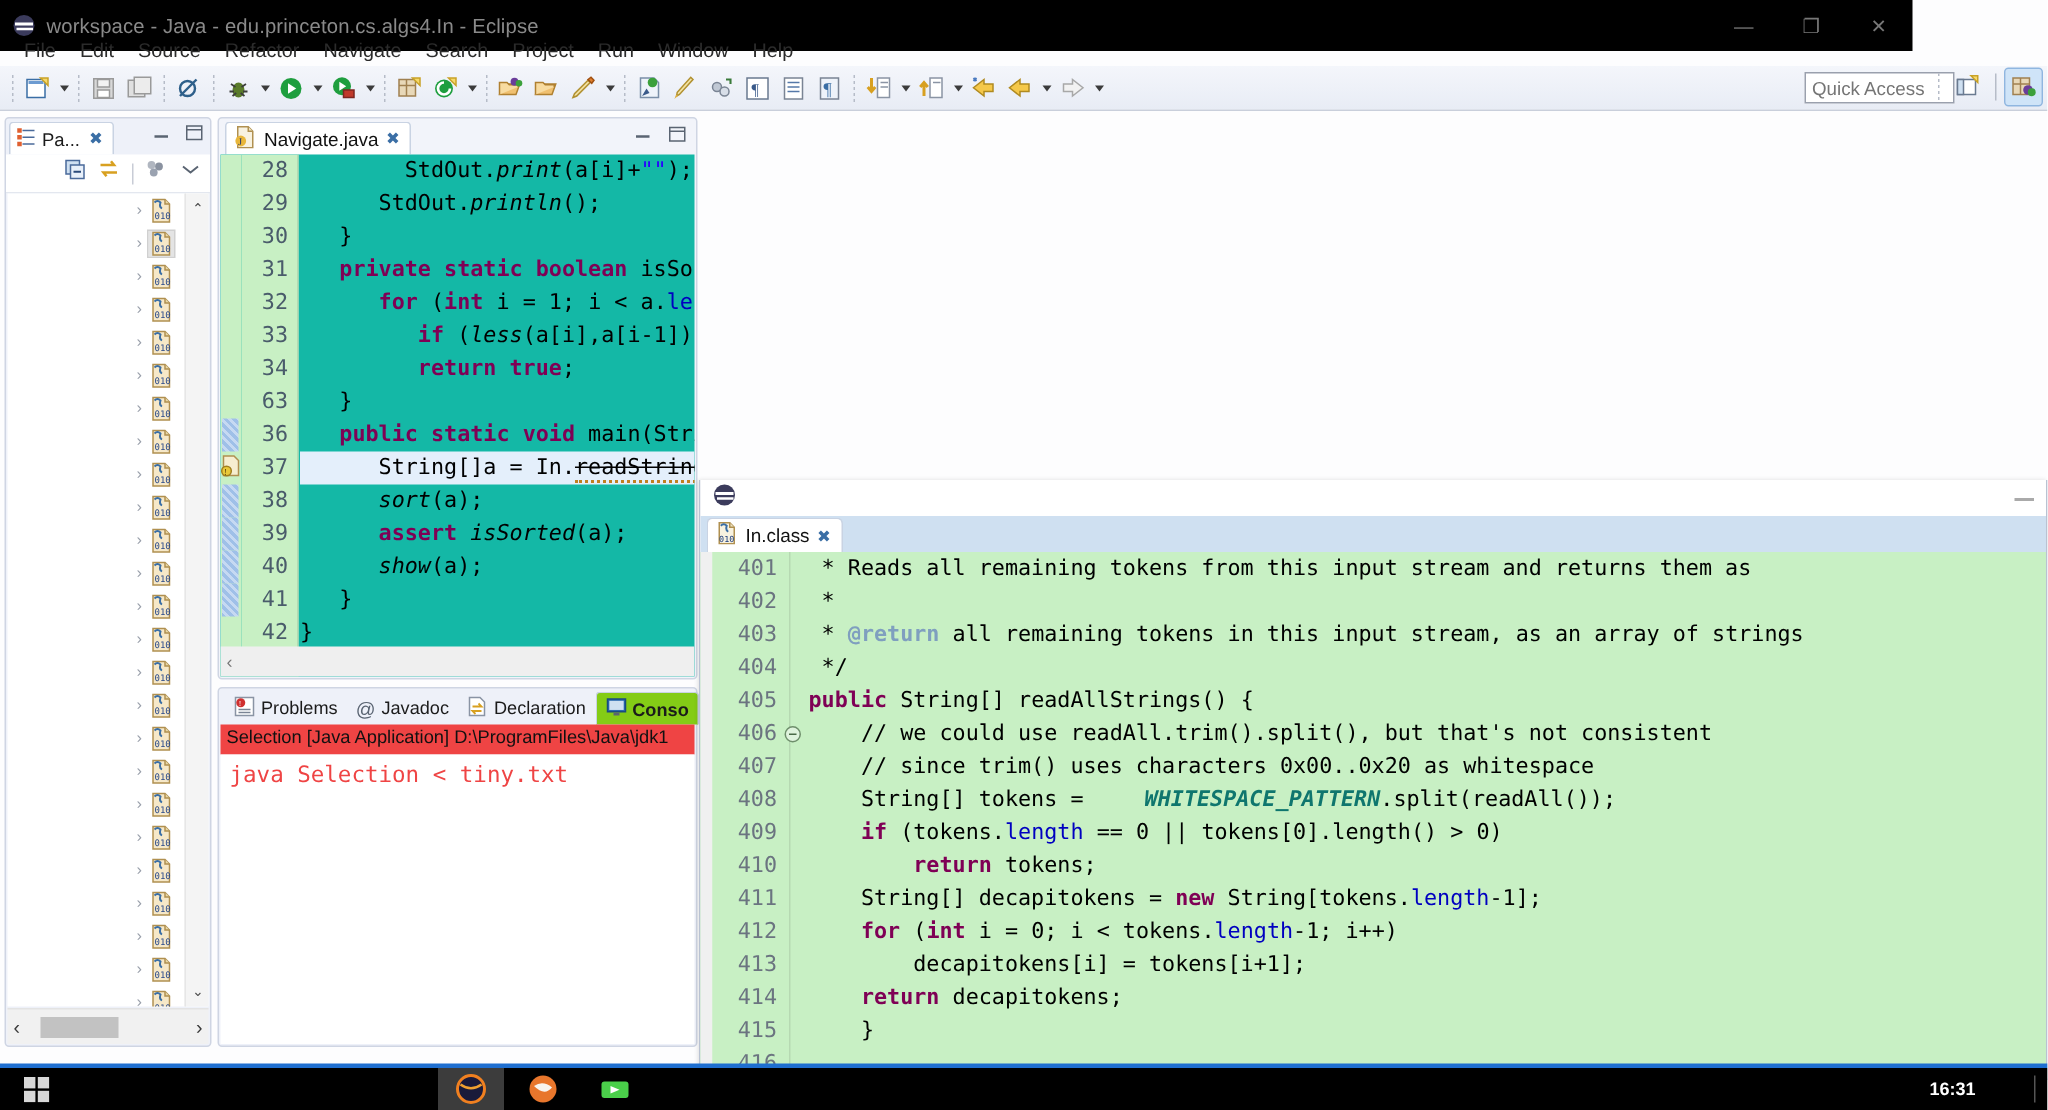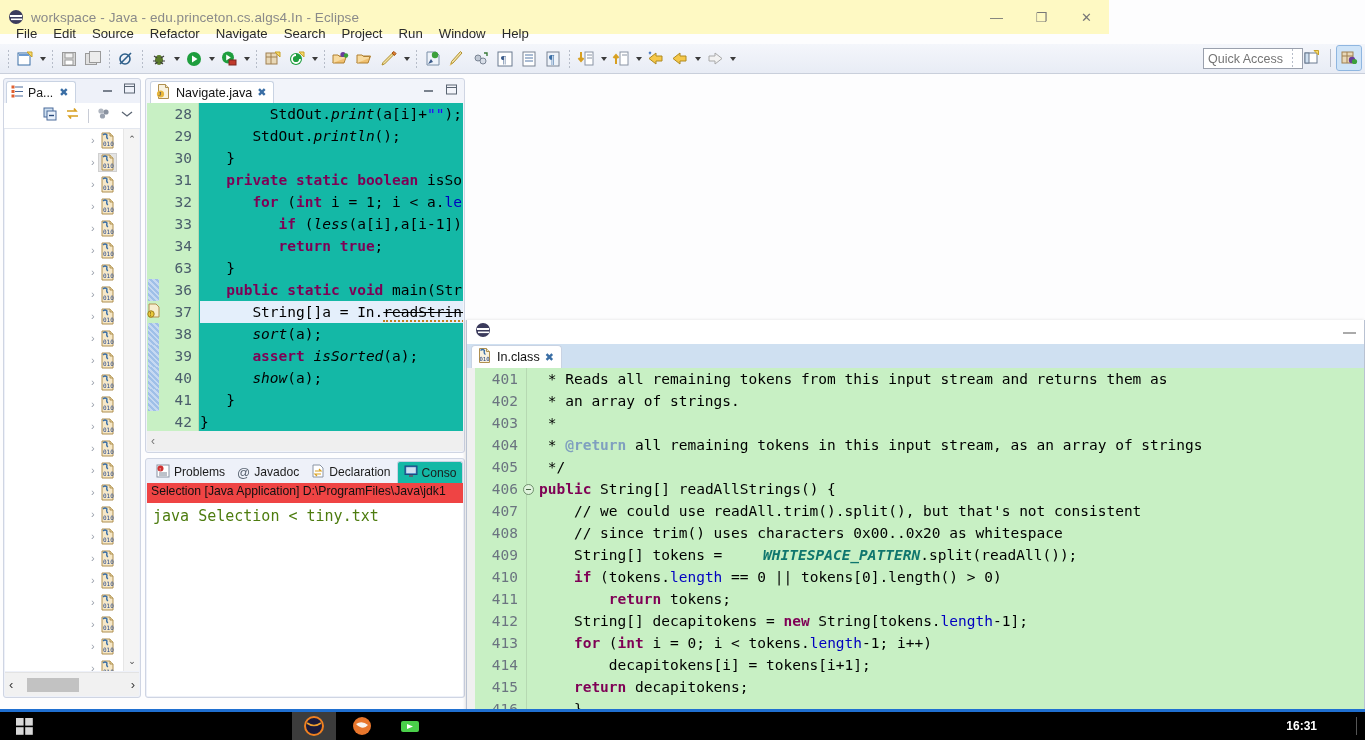--- a/index.html
+++ b/index.html
@@ -6,22 +6,22 @@
   html, body {
     width: 1365px; height: 740px;
     overflow: hidden;
     font-family: "Liberation Sans", sans-serif;
     background: #ffffff;
   }
   #app { position: relative; width: 1365px; height: 740px; background:#fdfdfe; }
 
   
   .titlebar {
-    position:absolute; left:0; top:0; width:1109px; height:34px;
-    background:#fef9c3; display:flex; align-items:center;
+    position:absolute; left:0; top:0; width:1275px; height:34px;
+    background:#000000; display:flex; align-items:center;
   }
   .tb-icon { width:16px; height:16px; margin-left:8px; margin-right:7px; position:relative; flex:0 0 auto;}
   .tb-icon svg { display:block; }
   .tb-title { font-size:13.5px; color:#8a8a8a; letter-spacing:0.1px; }
   .tb-controls { position:absolute; right:0; top:0; height:34px; display:flex; }
   .tb-btn { width:45px; height:34px; display:flex; align-items:center; justify-content:center;
             color:#777; font-size:13px; }
 
   
   .menubar {
@@ -158,33 +158,33 @@
   .console-panel {
     position:absolute; left:145px; top:458px; width:320px; height:240px;
     background:#eef1f9; border:1px solid #cfd5e3; border-radius:3px;
   }
   .cp-tabrow { position:relative; height:24px; display:flex; align-items:flex-end; padding-left:4px; }
   .cp-tab {
     height:22px; display:flex; align-items:center; gap:4px; padding:0 6px;
     font-size:12.1px; color:#1b1b1b;
   }
   .cp-tab.active {
-    background:#14b8a6; border:1px solid #c9d3e3; border-bottom:none; border-radius:3px 3px 0 0;
+    background:#84cc16; border:1px solid #c9d3e3; border-bottom:none; border-radius:3px 3px 0 0;font-weight:bold;
   }
   .cp-head {
     position:absolute; left:1px; top:24px; right:1px; height:20px;
     background:#ef4444; font-size:12.2px; color:#111; padding:1px 4px; overflow:hidden;
     white-space:nowrap; font-family:"Liberation Sans", sans-serif;
   }
   .cp-body {
     position:absolute; left:1px; top:44px; right:1px; bottom:1px; background:#fff;
     padding:4px 6px;
   }
   .console-line {
-    font-family:"DejaVu Sans Mono", monospace; font-size:15px; color:#4d7c0f; white-space:pre;
+    font-family:"DejaVu Sans Mono", monospace; font-size:15px; color:#ef4444; white-space:pre;
   }
 
   
   .float-win {
     position:absolute; left:466px; top:320px; width:899px; height:400px;
     background:#fff; border:1px solid #b9c2d2; border-top:none;
     box-shadow:-1px 0 3px rgba(0,0,0,0.12);
   }
   .fw-title { height:24px; display:flex; align-items:center; padding-left:8px; background:#fff;}
   .fw-min { position:absolute; right:8px; top:12px; width:13px; height:2px; background:#aaa; }
@@ -921,21 +921,20 @@
         <div class="fln">411</div>
         <div class="fln">412</div>
         <div class="fln">413</div>
         <div class="fln">414</div>
         <div class="fln">415</div>
         <div class="fln">416</div>
         <div class="fold" style="top:116px"></div>
       </div>
       <div class="fw-lines">
         <div class="fcl jdoc"> * Reads all remaining tokens from this input stream and returns them as</div>
-        <div class="fcl jdoc"> * an array of strings.</div>
         <div class="fcl jdoc"> *</div>
         <div class="fcl jdoc"> * <span class="jtag">@return</span> all remaining tokens in this input stream, as an array of strings</div>
         <div class="fcl jdoc"> */</div>
         <div class="fcl"><span class="kw">public</span> String[] readAllStrings() {</div>
         <div class="fcl cmt">    // we could use readAll.trim().split(), but that's not consistent</div>
         <div class="fcl cmt">    // since trim() uses characters 0x00..0x20 as whitespace</div>
         <div class="fcl">    String[] tokens = <span class="sfld">WHITESPACE_PATTERN</span>.split(readAll());</div>
         <div class="fcl">    <span class="kw">if</span> (tokens.<span class="fld">length</span> == 0 || tokens[0].length() &gt; 0)</div>
         <div class="fcl">        <span class="kw">return</span> tokens;</div>
         <div class="fcl">    String[] decapitokens = <span class="kw">new</span> String[tokens.<span class="fld">length</span>-1];</div>

